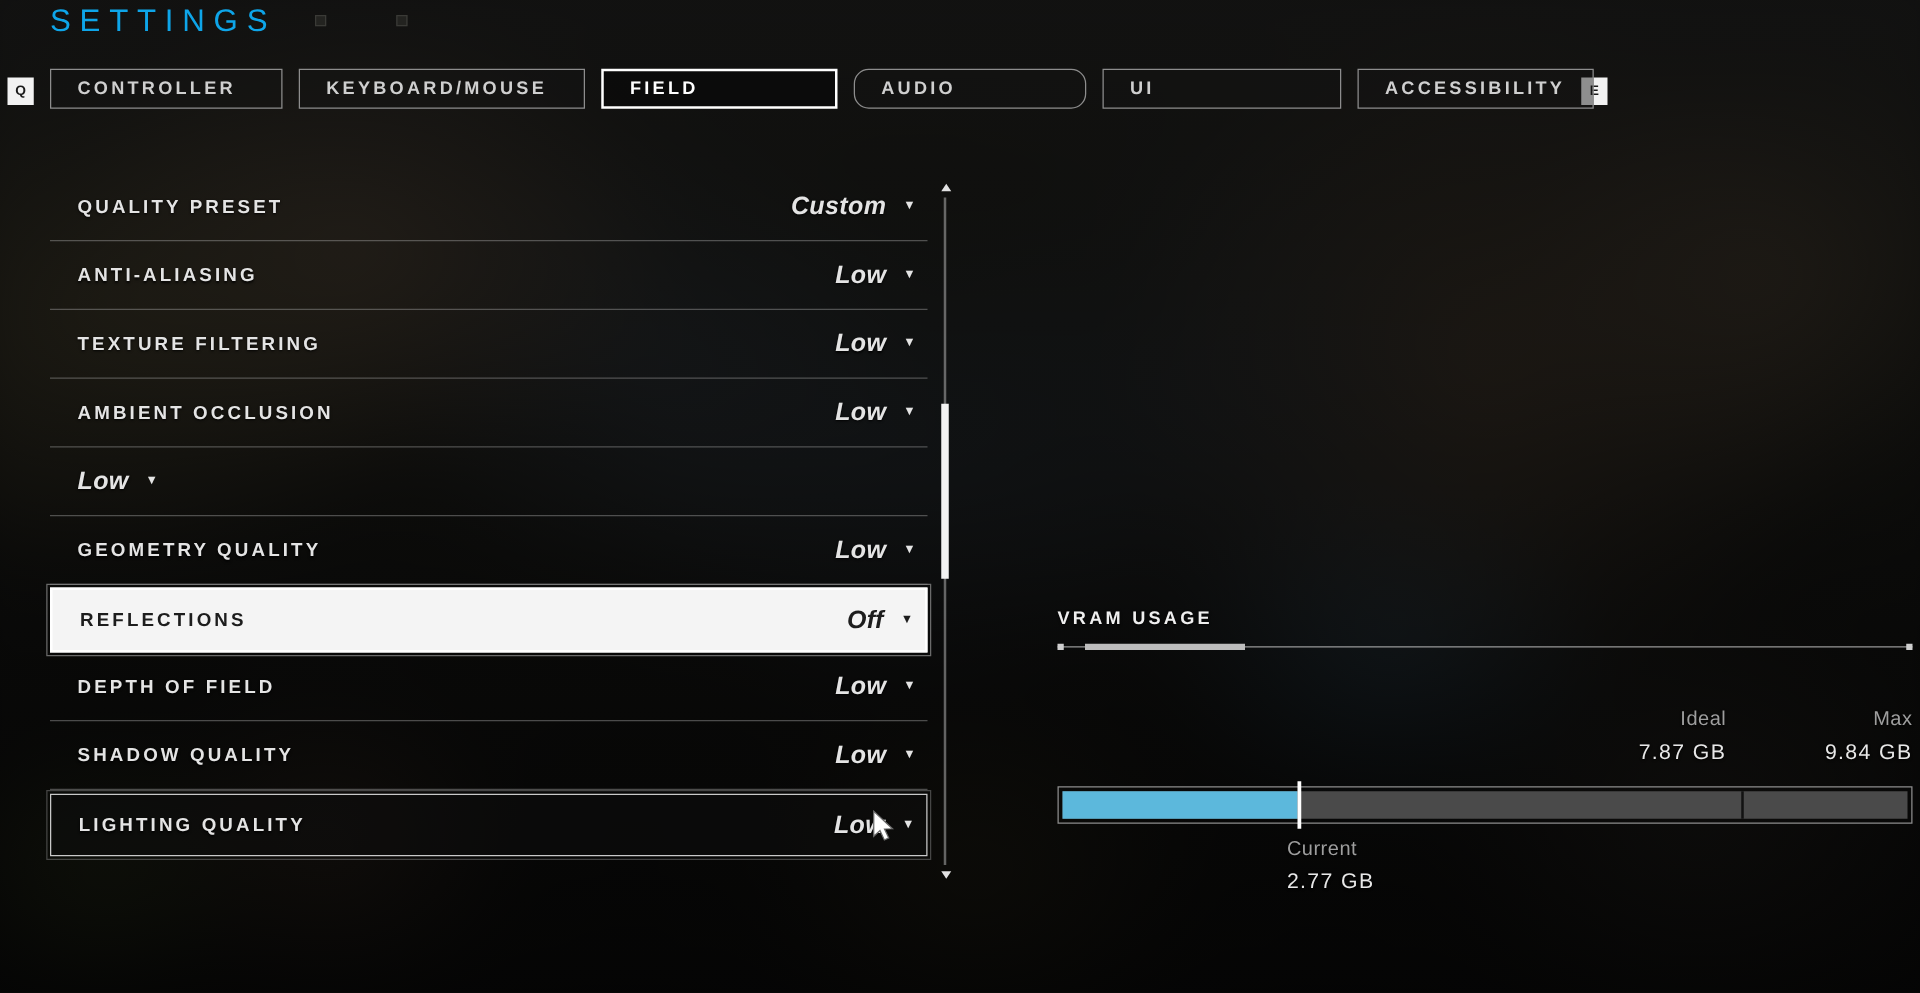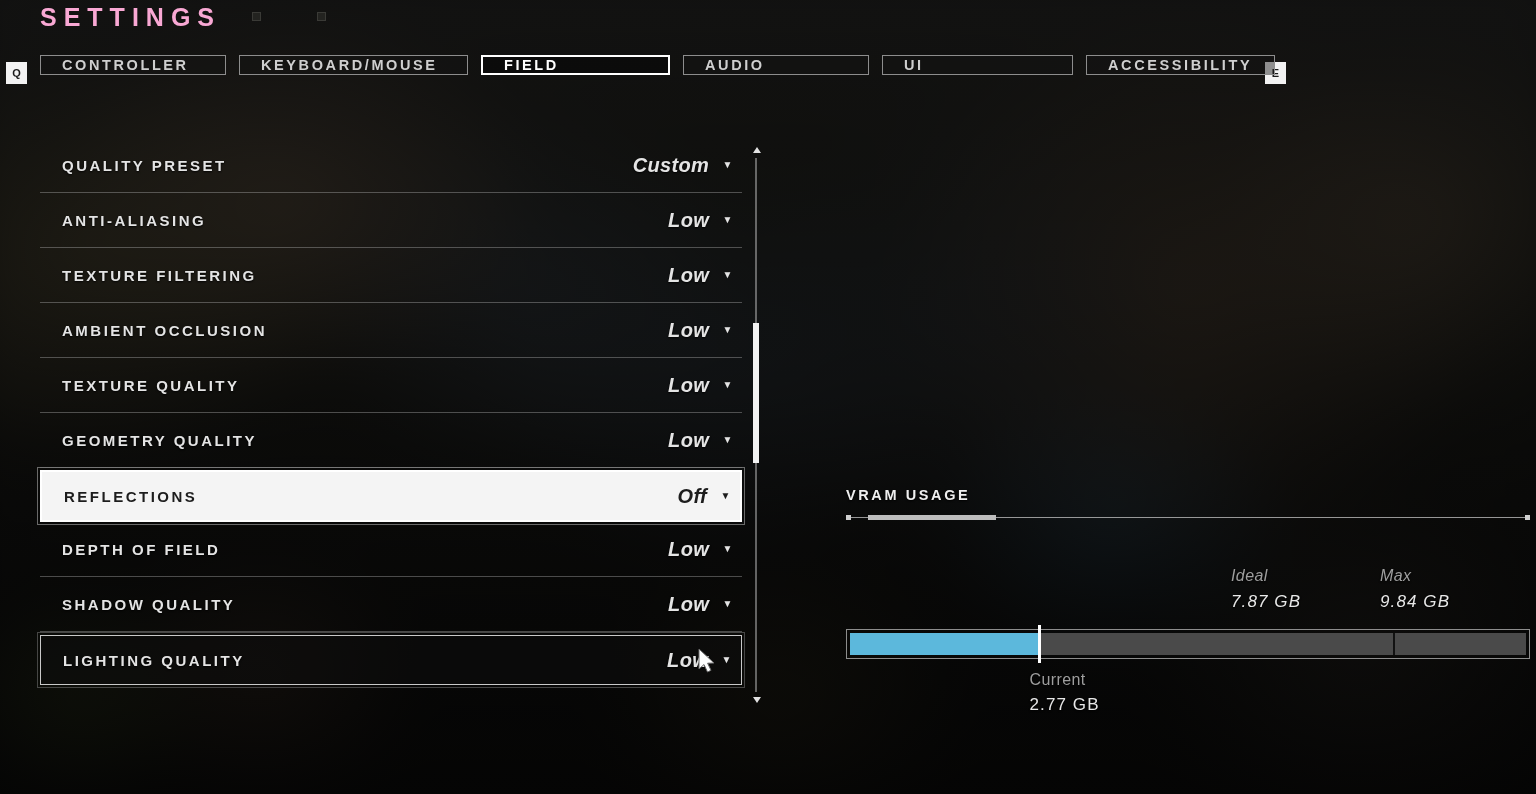--- a/index.html
+++ b/index.html
@@ -32,22 +32,22 @@
   #bg-dark {
     position:absolute; inset:0;
     background:linear-gradient(180deg, rgba(12,12,12,.55) 0%, rgba(8,8,8,.5) 50%, rgba(4,4,4,.72) 100%);
   }
 
   #root { position:absolute; inset:0; }
 
   
   .title {
     position:absolute; left:40px; top:3px;
-    font-size:25px; font-weight:700; letter-spacing:7px;
-    color:#f9a8d4;
+    font-size:25px; font-weight:400; letter-spacing:7px;
+    color:#0ea5e9;
   }
   .title-hint {
     position:absolute; top:12px; width:9px; height:9px;
     border:1px solid #3a3a36; background:#232320;
   }
   .title-hint.h1 { left:252px; }
   .title-hint.h2 { left:317px; }
 
   .keybadge {
     position:absolute; top:62px;
@@ -55,32 +55,32 @@
     background:#f2f2f2; color:#1a1a1a;
     font-size:11px; font-weight:700;
     display:flex; align-items:center; justify-content:center;
     letter-spacing:0;
   }
   .keybadge.left { left:6px; }
   .keybadge.right { left:1265px; }
 
   .tabs { position:absolute; left:40px; top:55px; display:flex; gap:13px; }
   .tab {
-    height:20px;
+    height:32px;
     border:1px solid #8d8d8d;
     background:rgba(20,20,20,.45);
     color:#cfcfcf;
     display:flex; align-items:center;
     padding:0 0 0 21px;
     font-size:14.5px; font-weight:700; letter-spacing:2.6px;
   }
   .tab.w1 { width:186px; }
   .tab.w2 { width:229px; }
   .tab.w3 { width:189px; }
-  .tab.w4 { width:186px; }
+  .tab.w4 { width:186px;border-radius:12px; }
   .tab.w5 { width:191px; }
   .tab.w6 { width:189px; }
   .tab.active {
     border:2px solid #ffffff;
     background:rgba(10,10,10,.72);
     color:#ffffff;
   }
 
   
   .list { position:absolute; left:40px; top:138px; width:702px; }
@@ -162,21 +162,21 @@
     text-shadow:0 1px 2px rgba(0,0,0,.9);
   }
   .vram-divider { position:relative; margin-top:12px; height:6px; }
   .vd-line { position:absolute; left:0; right:0; top:2px; height:1px; background:rgba(205,205,205,.72); }
   .vd-fill { position:absolute; left:22px; top:0; width:128px; height:5px; background:#bdbdbd; }
   .vd-cap { position:absolute; top:0; width:5px; height:5px; background:#cfcfcf; }
   .vd-cap.l { left:0; }
   .vd-cap.r { right:0; }
 
   .vram-marks { position:relative; height:62px; margin-top:46px; }
-  .mark { position:absolute; text-align:left;font-style:italic; }
+  .mark { position:absolute; text-align:right; }
   .mark .k {
     font-size:16px; color:#9e9e9e; font-weight:400; letter-spacing:.4px;
     text-shadow:0 1px 2px rgba(0,0,0,.9);
   }
   .mark .v {
     font-size:17px; color:#e8e8e8; font-weight:400; letter-spacing:1.1px;
     margin-top:7px; text-shadow:0 1px 2px rgba(0,0,0,.9);
   }
   .mark.ideal { right:149px; width:150px; }
   .mark.max { right:0; width:150px; }
@@ -255,21 +255,20 @@
         <div class="label">TEXTURE FILTERING</div>
         <div class="value">Low</div>
         <div class="caret">▼</div>
       </div>
       <div class="row">
         <div class="label">AMBIENT OCCLUSION</div>
         <div class="value">Low</div>
         <div class="caret">▼</div>
       </div>
       <div class="row">
-        <div class="label">TEXTURE QUALITY</div>
         <div class="value">Low</div>
         <div class="caret">▼</div>
       </div>
       <div class="row">
         <div class="label">GEOMETRY QUALITY</div>
         <div class="value">Low</div>
         <div class="caret">▼</div>
       </div>
       <div class="row selected">
         <div class="label">REFLECTIONS</div>

